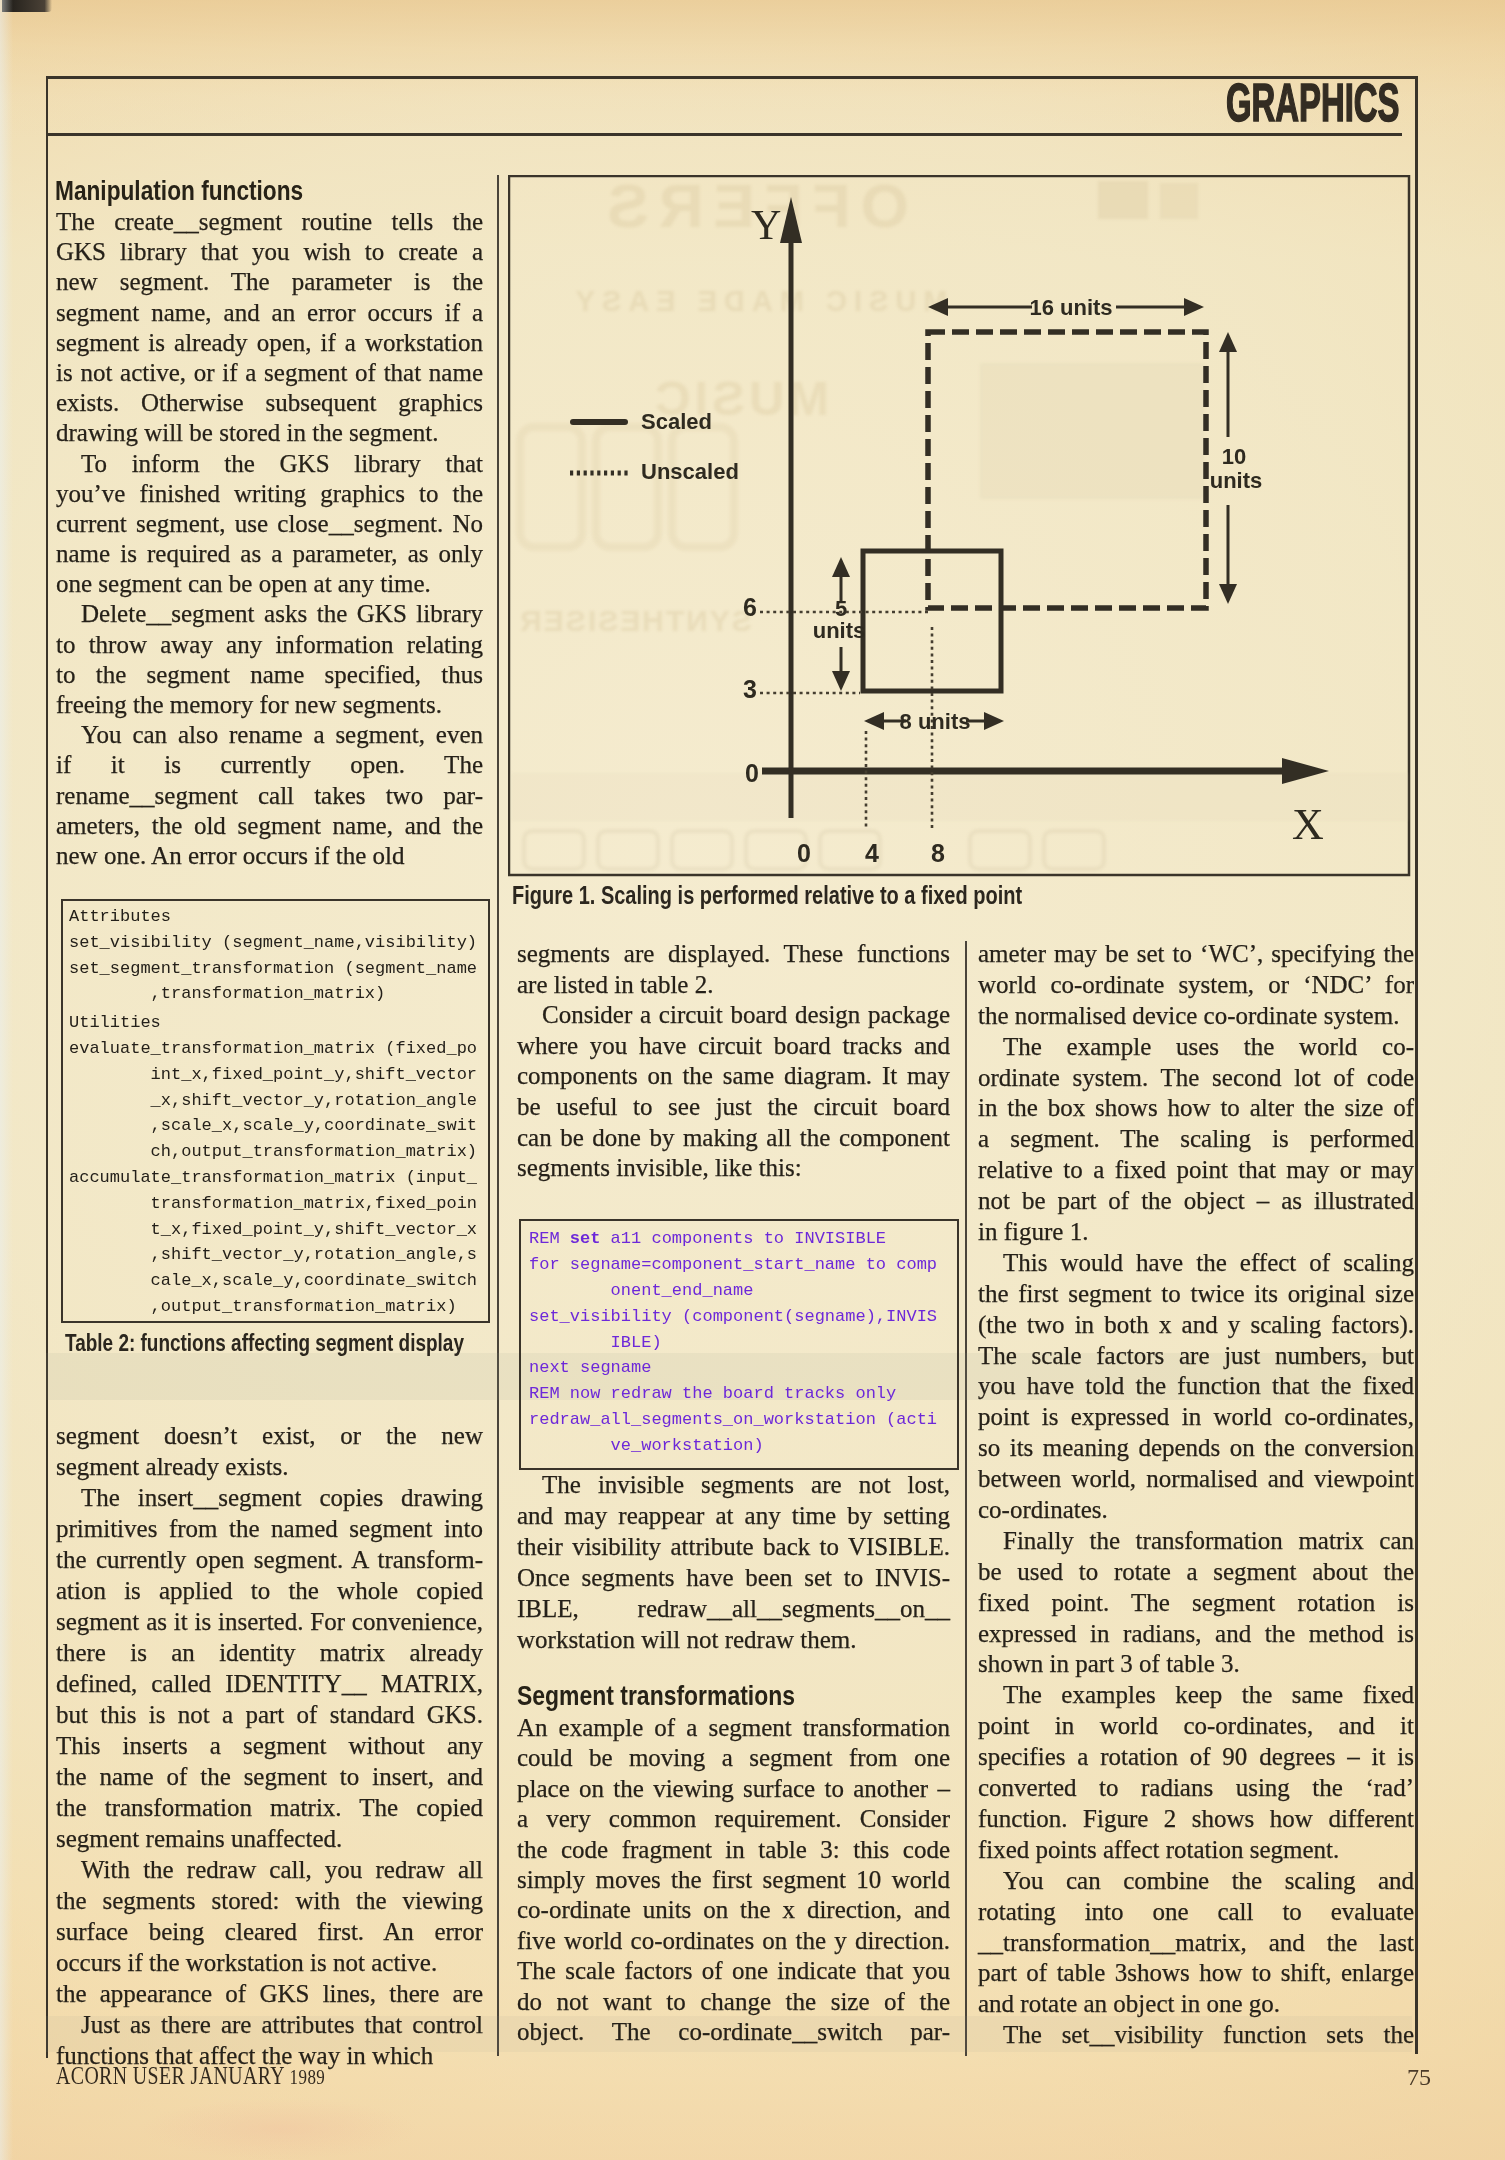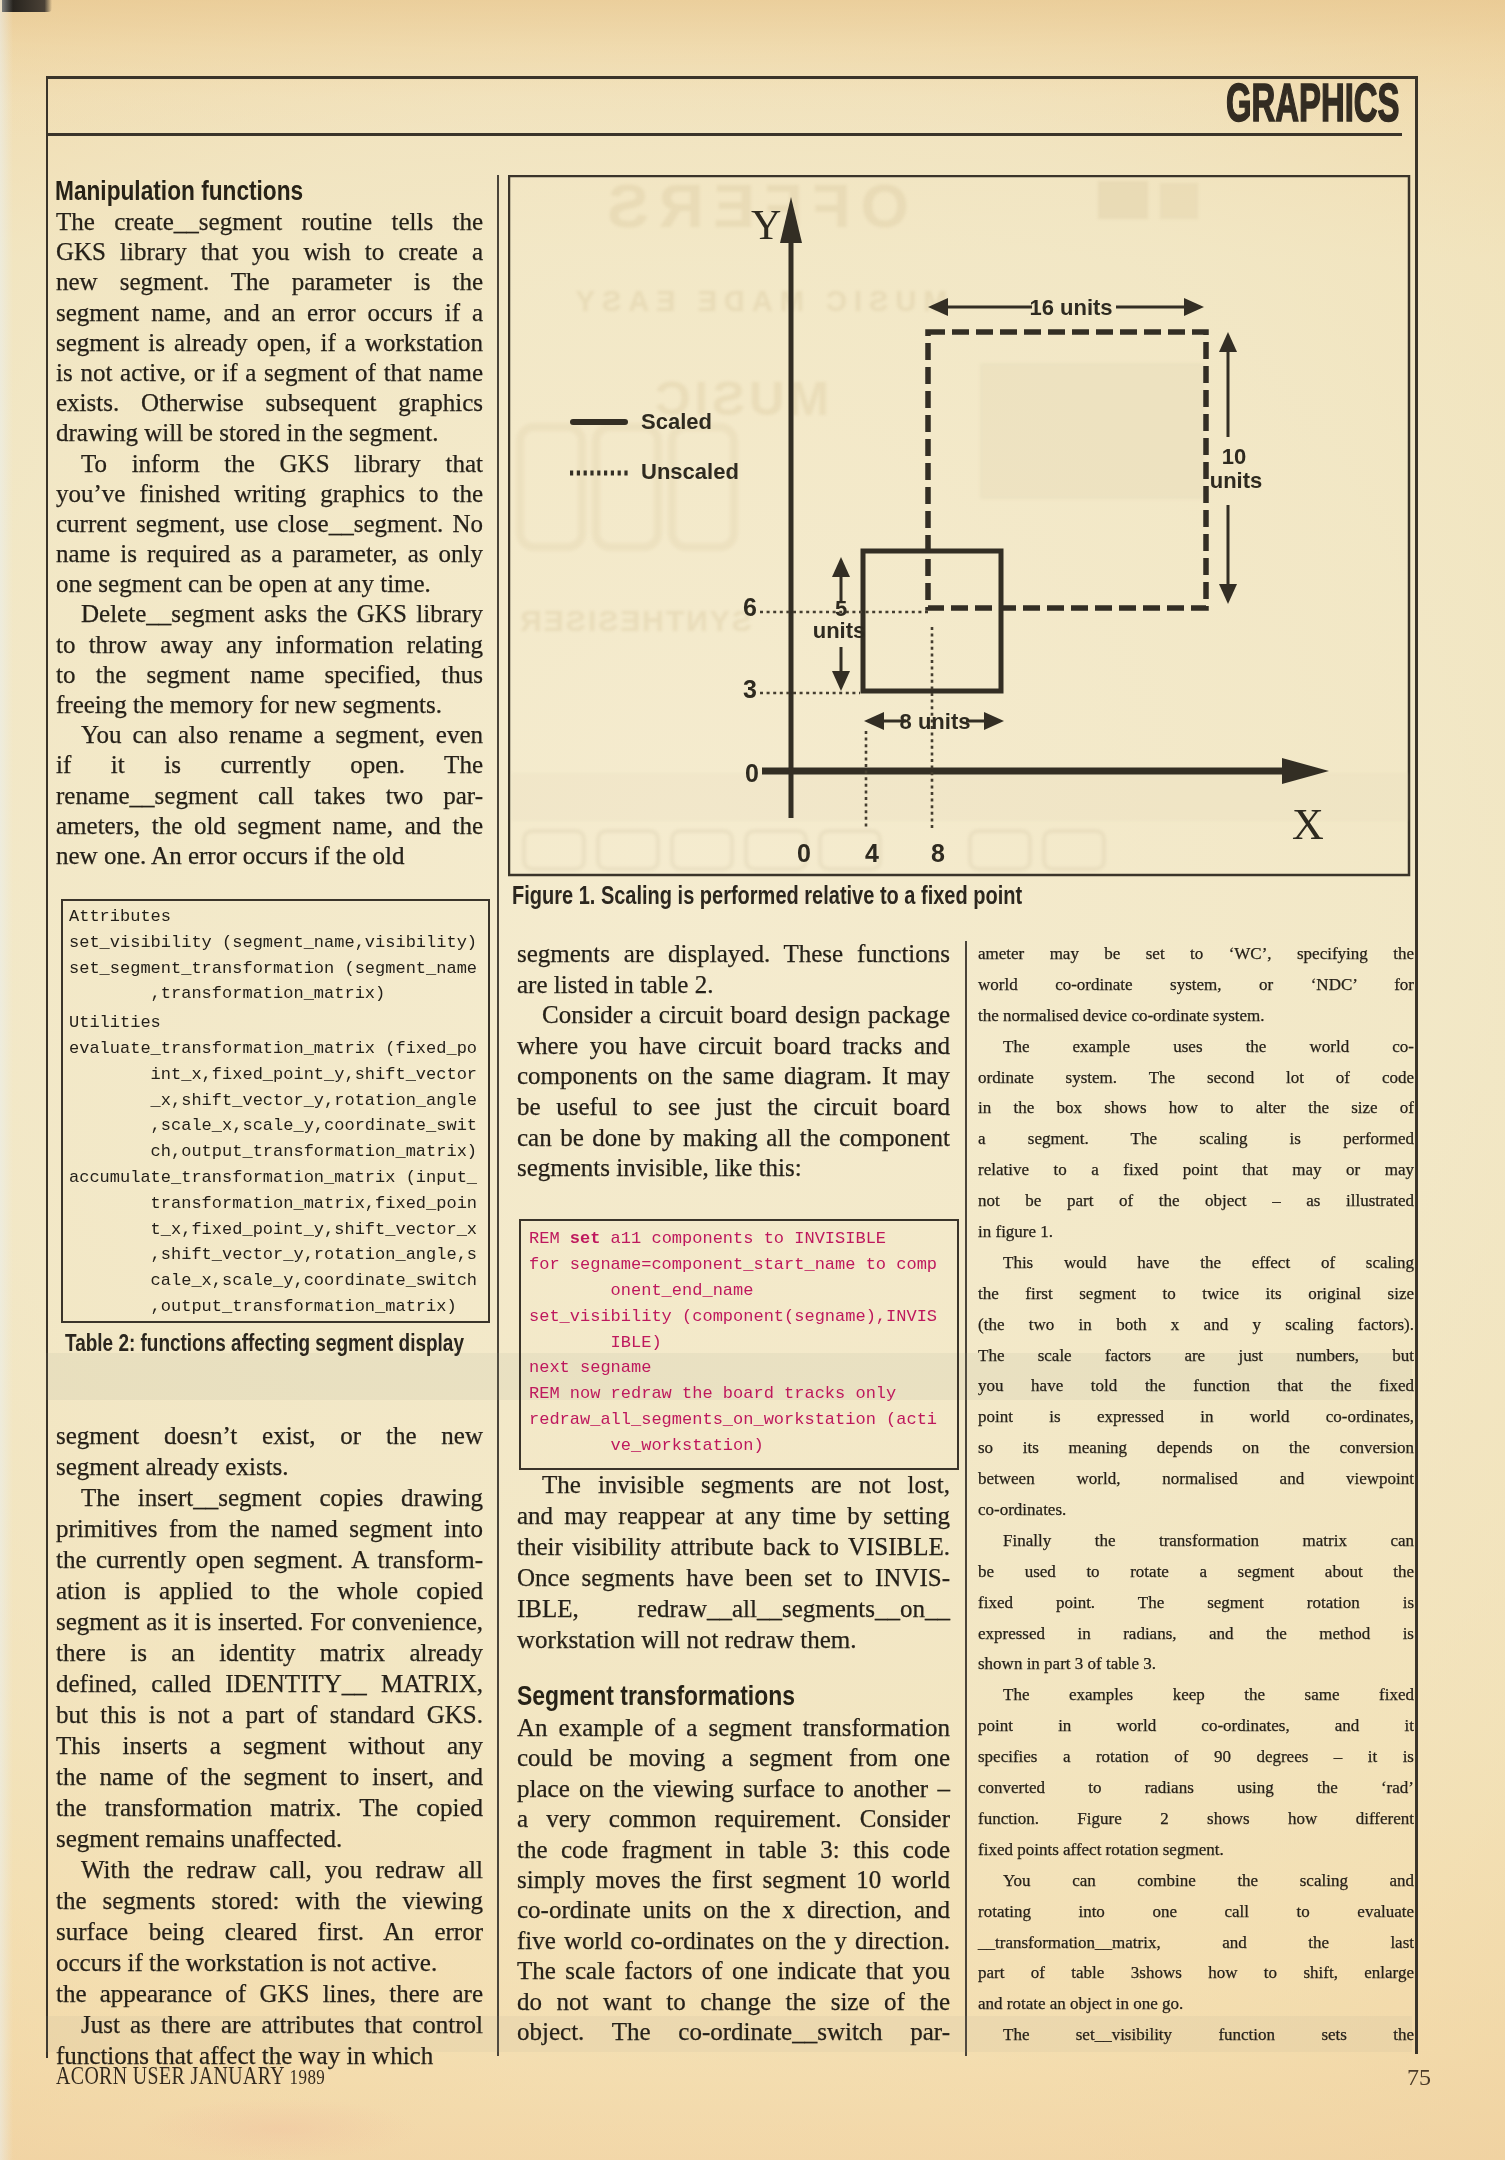--- a/index.html
+++ b/index.html
@@ -238,21 +238,21 @@
 <div class="tl" style="height:30.6px;line-height:30.6px">segments are displayed. These functions</div>
 <div class="tll" style="height:30.6px;line-height:30.6px">are listed in table 2.</div>
 <div class="tl" style="height:30.6px;line-height:30.6px;padding-left:25px;width:408px">Consider a circuit board design package</div>
 <div class="tl" style="height:30.6px;line-height:30.6px">where you have circuit board tracks and</div>
 <div class="tl" style="height:30.6px;line-height:30.6px">components on the same diagram. It may</div>
 <div class="tl" style="height:30.6px;line-height:30.6px">be useful to see just the circuit board</div>
 <div class="tl" style="height:30.6px;line-height:30.6px">can be done by making all the component</div>
 <div class="tll" style="height:30.6px;line-height:30.6px">segments invisible, like this:</div>
 </div>
 
-<div class="abs mono" style="left:519px;top:1219px;width:428px;height:242px;border:2.5px solid #3a342a;color:#be185d;font-size:17px;padding:5px 0 0 8px">
+<div class="abs mono" style="left:519px;top:1219px;width:428px;height:242px;border:2.5px solid #3a342a;color:#6d28d9;font-size:17px;padding:5px 0 0 8px">
 <div style="height:25.9px;line-height:25.9px;white-space:pre">REM <b>set</b> a11 components to INVISIBLE</div>
 <div style="height:25.9px;line-height:25.9px;white-space:pre">for segname=component_start_name to comp</div>
 <div style="height:25.9px;line-height:25.9px;white-space:pre">        onent_end_name</div>
 <div style="height:25.9px;line-height:25.9px;white-space:pre">set_visibility (component(segname),INVIS</div>
 <div style="height:25.9px;line-height:25.9px;white-space:pre">        IBLE)</div>
 <div style="height:25.9px;line-height:25.9px;white-space:pre">next segname</div>
 <div style="height:25.9px;line-height:25.9px;white-space:pre">REM now redraw the board tracks only</div>
 <div style="height:25.9px;line-height:25.9px;white-space:pre">redraw_all_segments_on_workstation (acti</div>
 <div style="height:25.9px;line-height:25.9px;white-space:pre">        ve_workstation)</div>
 </div>
@@ -275,21 +275,21 @@
 <div class="tl" style="height:30.4px;line-height:30.4px">a very common requirement. Consider</div>
 <div class="tl" style="height:30.4px;line-height:30.4px">the code fragment in table 3: this code</div>
 <div class="tl" style="height:30.4px;line-height:30.4px">simply moves the first segment 10 world</div>
 <div class="tl" style="height:30.4px;line-height:30.4px">co-ordinate units on the x direction, and</div>
 <div class="tl" style="height:30.4px;line-height:30.4px">five world co-ordinates on the y direction.</div>
 <div class="tl" style="height:30.4px;line-height:30.4px">The scale factors of one indicate that you</div>
 <div class="tl" style="height:30.4px;line-height:30.4px">do not want to change the size of the</div>
 <div class="tl" style="height:30.4px;line-height:30.4px">object. The co-ordinate__switch par-</div>
 </div>
 
-<div class="col serif" style="left:978px;top:939px;width:436px;font-size:17px">
+<div class="col serif" style="left:978px;top:939px;width:436px;font-size:25px">
 <div class="tl" style="height:30.9px;line-height:30.9px">ameter may be set to ‘WC’, specifying the</div>
 <div class="tl" style="height:30.9px;line-height:30.9px">world co-ordinate system, or ‘NDC’ for</div>
 <div class="tll" style="height:30.9px;line-height:30.9px">the normalised device co-ordinate system.</div>
 <div class="tl" style="height:30.9px;line-height:30.9px;padding-left:25px;width:411px">The example uses the world co-</div>
 <div class="tl" style="height:30.9px;line-height:30.9px">ordinate system. The second lot of code</div>
 <div class="tl" style="height:30.9px;line-height:30.9px">in the box shows how to alter the size of</div>
 <div class="tl" style="height:30.9px;line-height:30.9px">a segment. The scaling is performed</div>
 <div class="tl" style="height:30.9px;line-height:30.9px">relative to a fixed point that may or may</div>
 <div class="tl" style="height:30.9px;line-height:30.9px">not be part of the object – as illustrated</div>
 <div class="tll" style="height:30.9px;line-height:30.9px">in figure 1.</div>

